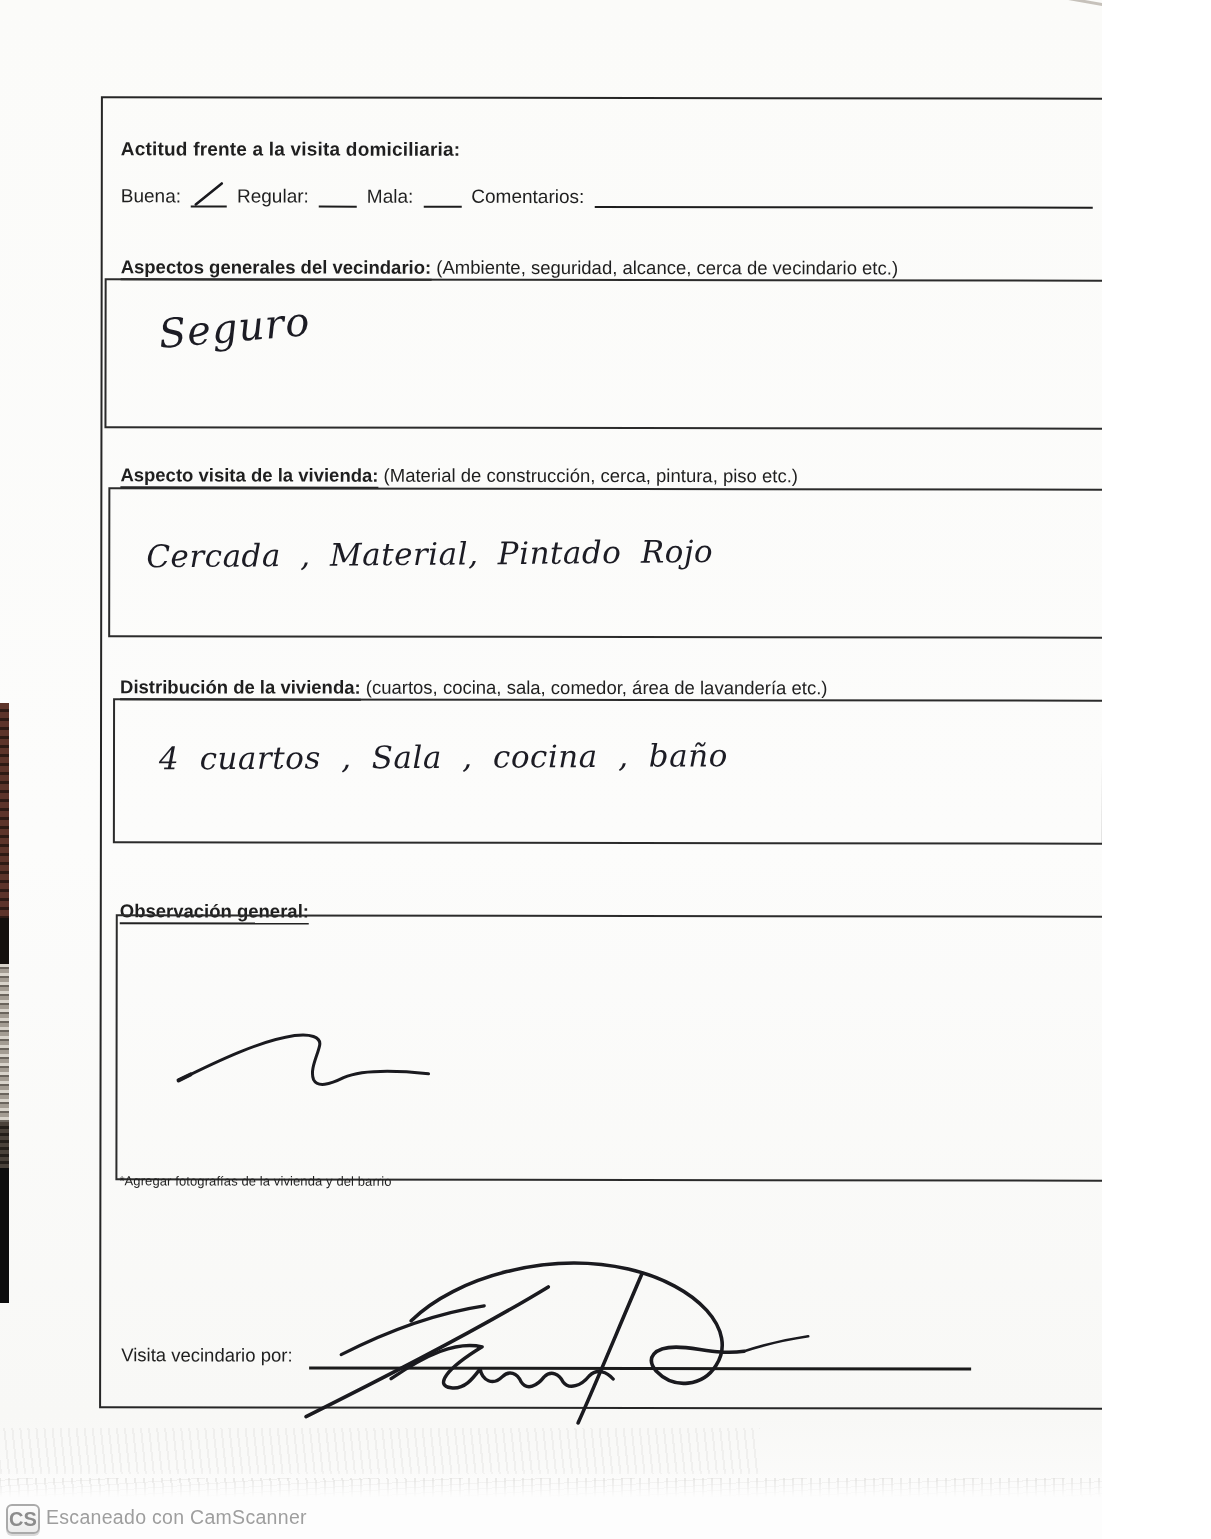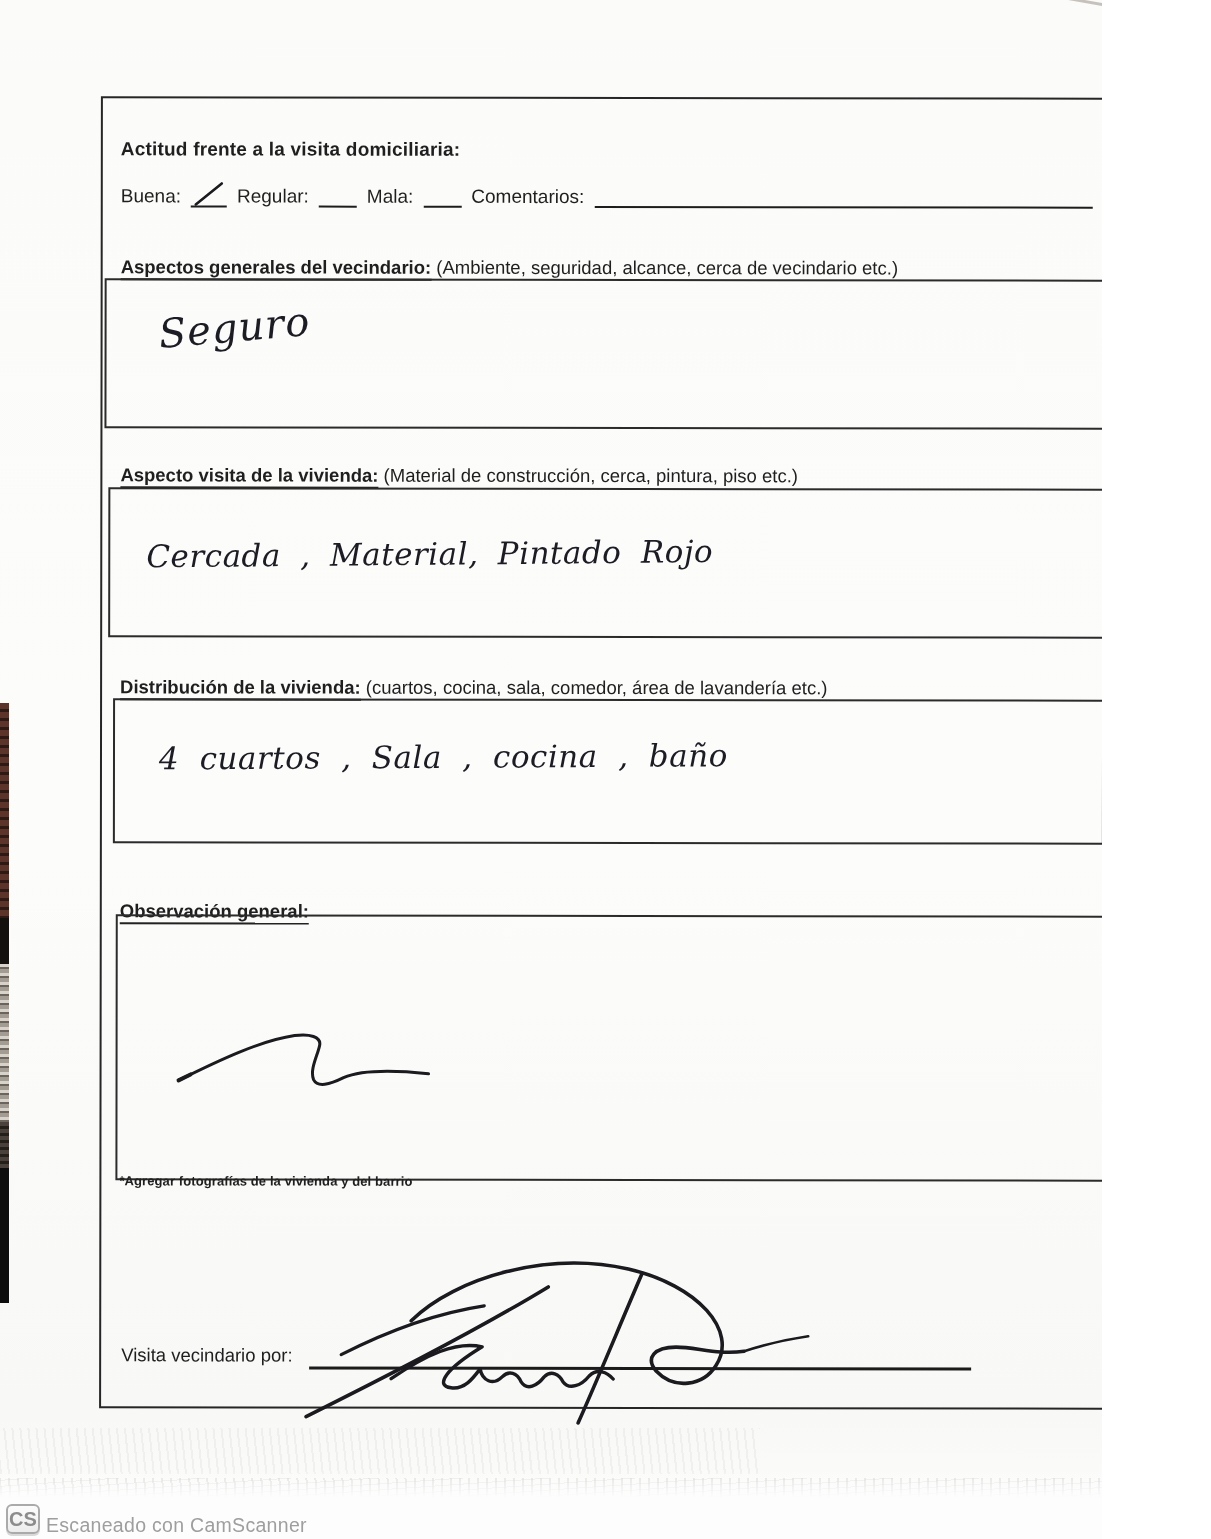--- a/index.html
+++ b/index.html
@@ -35,32 +35,32 @@
   .box{position:absolute;border:2.2px solid #2b2b2b;background:transparent;}
   .b1{left:2px;top:180px;width:996px;height:146px;}
   .b2{left:6px;top:389px;width:996px;height:146px;}
   .b3{left:11px;top:600px;width:987px;height:141px;}
   .b4{left:14px;top:816px;width:988px;height:262px;}
   .l1{left:18px;top:158px;} .l2{left:18px;top:366px;} .l3{left:18px;top:578px;} .l4{left:18px;top:794px;margin-top:8px;}
   .hand{position:absolute;font-family:"DejaVu Serif",serif;font-style:italic;color:#1c1c24;white-space:nowrap;}
   .h1{left:52px;top:24px;font-size:40px;transform:rotate(-5deg);letter-spacing:1px;}
   .h2{left:36px;top:46px;font-size:31px;transform:rotate(-.6deg);word-spacing:9px;letter-spacing:.5px;}
   .h3{left:44px;top:38px;font-size:31px;transform:rotate(-.4deg);word-spacing:10px;letter-spacing:.5px;}
-  .footnote{left:18px;top:1075px;font-size:13px;font-weight:700;letter-spacing:.1px;}
+  .footnote{left:18px;top:1075px;font-size:13px;font-weight:400;letter-spacing:.1px;}
   .visita-label{left:20px;top:1246px;font-size:18.5px;}
   .sig-line{left:208px;top:1245px;width:662px;height:23px;border-bottom:3px solid #1b1b1b;}
   .sig-svg{left:195px;top:1160px;}
   .squiggle-svg{left:51px;top:112px;}
   .ink{stroke:#1a1a1f;fill:none;stroke-linecap:round;stroke-linejoin:round;}
   
   .footer{position:absolute;left:0;top:1470px;width:100%;height:69px;background:linear-gradient(180deg,rgba(255,255,255,0) 0%,#fdfdfd 40%);}
   .cs-badge{position:absolute;left:6px;top:34px;width:30px;height:26px;border:2px solid #aaaaaa;border-radius:6px;
     background:linear-gradient(180deg,#fcfcfc,#ececec);display:flex;align-items:center;justify-content:center;
     font-size:20px;font-weight:bold;color:#8c8c8c;box-shadow:0 2px 0 rgba(150,150,150,.35);}
-  .footer-text{position:absolute;left:46px;top:36px;font-size:19.5px;color:#9e9e9e;letter-spacing:.3px;margin-top:8px;}
+  .footer-text{position:absolute;left:46px;top:36px;font-size:19.5px;color:#9e9e9e;letter-spacing:.3px;}
 </style>
 </head>
 <body>
 
 <div class="page">
 
   <div class="edge a"></div>
   <div class="edge b"></div>
   <div class="edge c"></div>
   <div class="edge d"></div>

